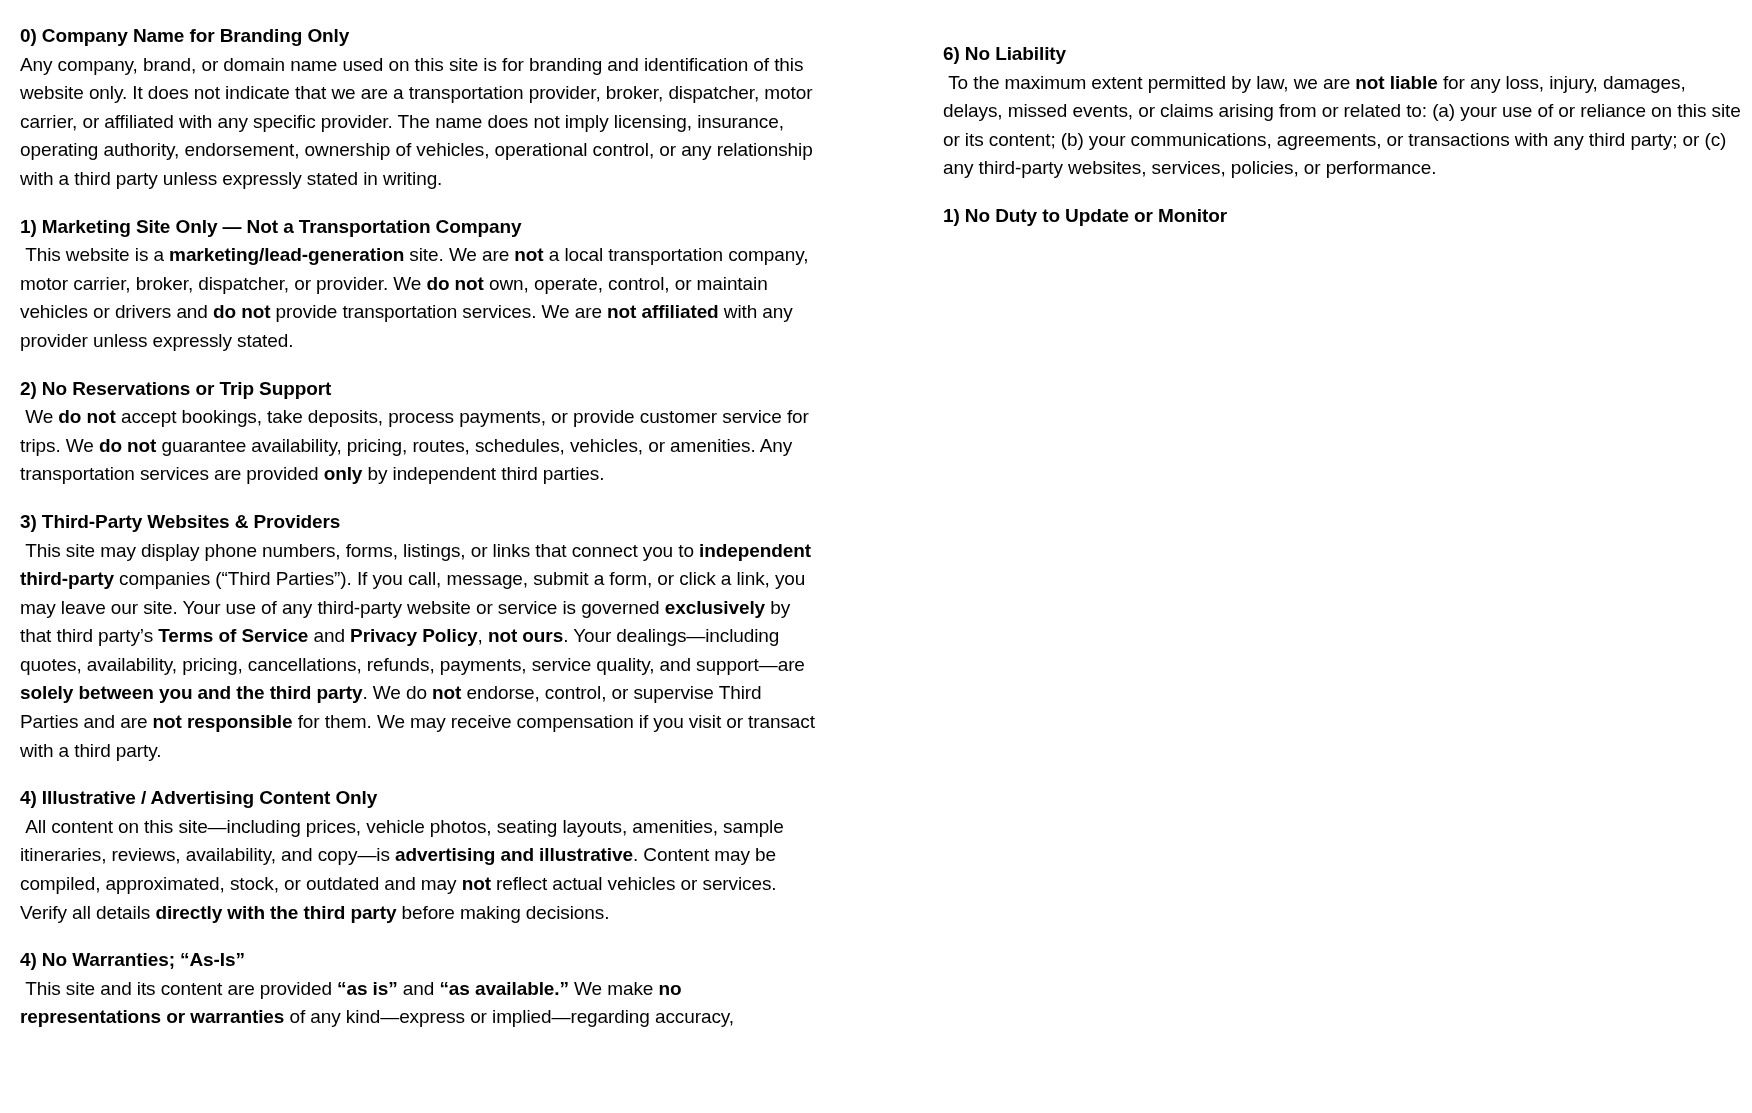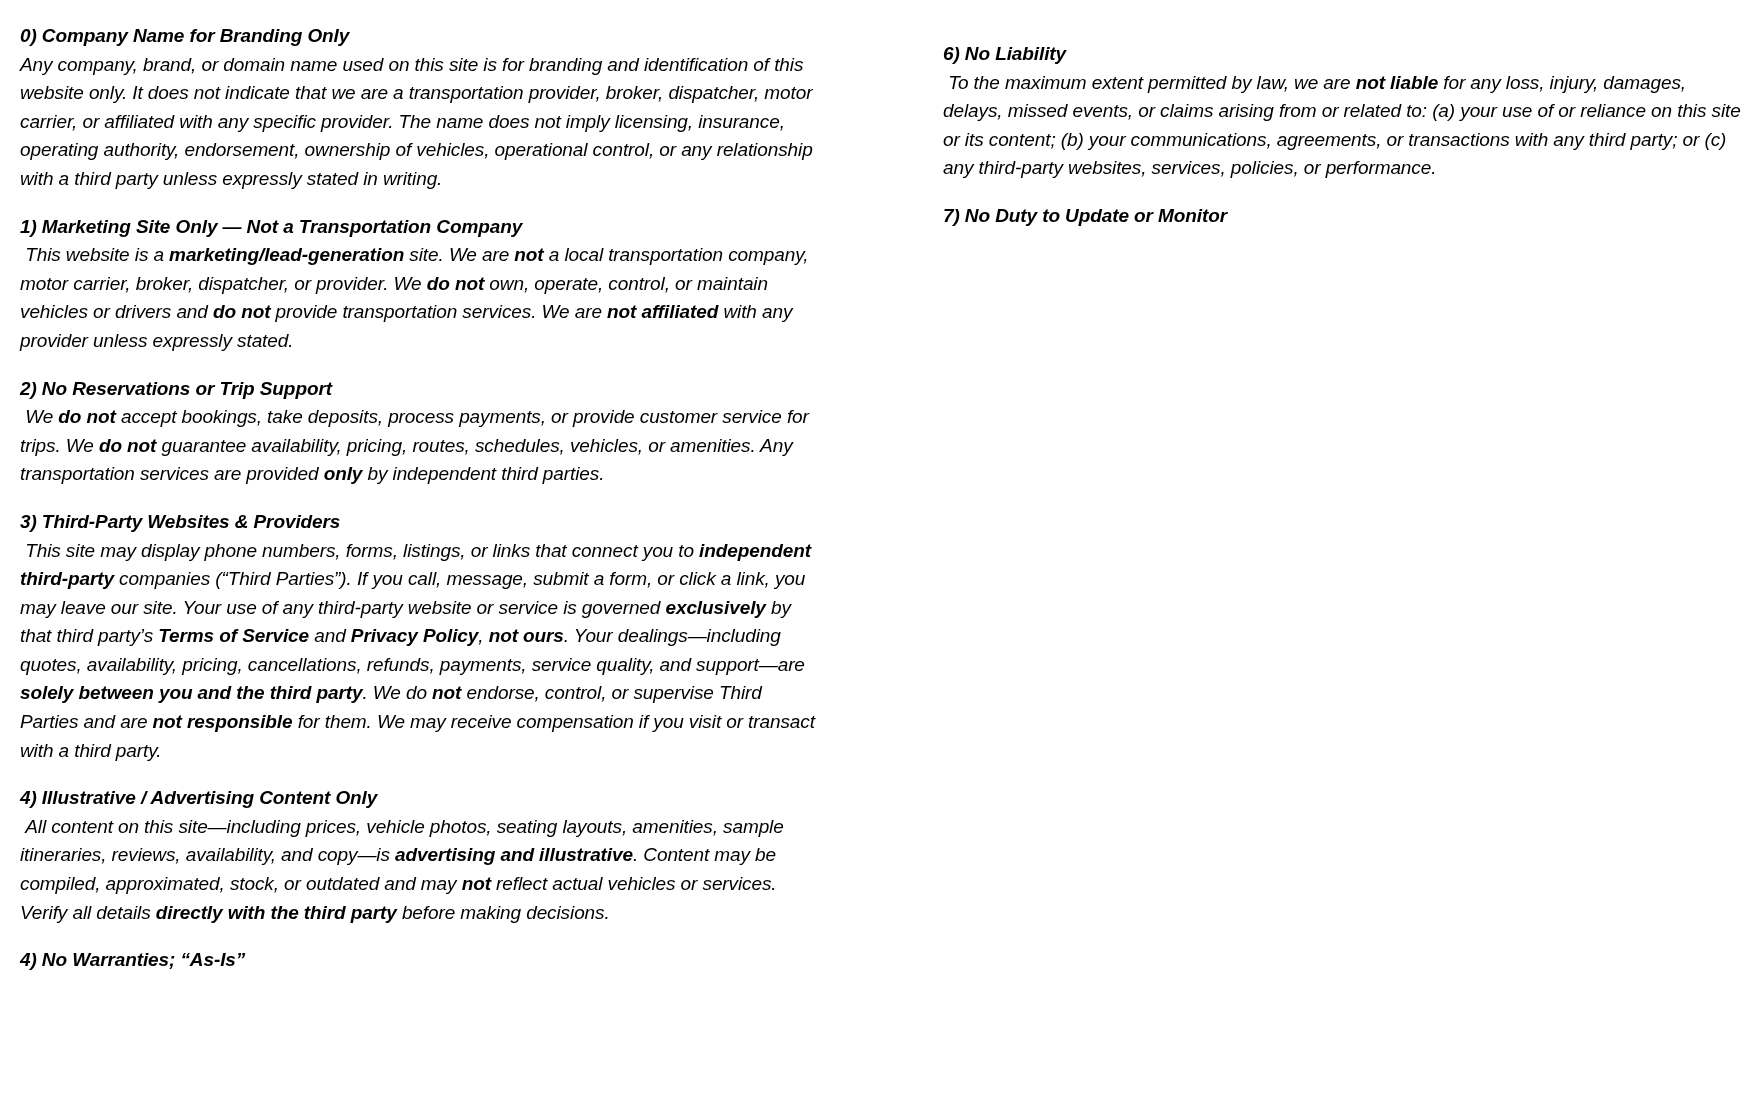--- a/index.html
+++ b/index.html
@@ -8,21 +8,20 @@
     height: 1113px;
     background: #ffffff;
     color: #000000;
     overflow: hidden;
     font-family: "Liberation Sans", sans-serif;
   }
   .page {
     display: flex;
     padding: 22px 9px 0 20px;
     column-gap: 123px;
-    font-style: italic;
   }
   .col { width: 800px; flex: 0 0 800px; }
   .col-right { padding-top: 18px; }
   p.block {
     margin: 0 0 19px 0;
     font-size: 19px;
     line-height: 28.6px;
     letter-spacing: -0.1px;
   }
   .h { font-weight: 700; }
@@ -32,20 +31,20 @@
 </head>
 <body>
 
 <main class="page">
   <section class="col">
     <p class="block"><b class="h">0) Company Name for Branding Only</b><br><span class="body"><span>Any company, brand, or domain name used on this site is for branding and identification of this website only. It does not indicate that we are a transportation provider, broker, dispatcher, motor carrier, or affiliated with any specific provider. The name does not imply licensing, insurance, operating authority, endorsement, ownership of vehicles, operational control, or any relationship with a third party unless expressly stated in writing.</span></span></p>
     <p class="block"><b class="h">1) Marketing Site Only — Not a Transportation Company</b><br><span class="body"><span> This website is a </span><b>marketing/lead-generation</b><span> site. We are </span><b>not</b><span> a local transportation company, motor carrier, broker, dispatcher, or provider. We </span><b>do not</b><span> own, operate, control, or maintain vehicles or drivers and </span><b>do not</b><span> provide transportation services. We are </span><b>not affiliated</b><span> with any provider unless expressly stated.</span></span></p>
     <p class="block"><b class="h">2) No Reservations or Trip Support</b><br><span class="body"><span> We </span><b>do not</b><span> accept bookings, take deposits, process payments, or provide customer service for trips. We </span><b>do not</b><span> guarantee availability, pricing, routes, schedules, vehicles, or amenities. Any transportation services are provided </span><b>only</b><span> by independent third parties.</span></span></p>
     <p class="block"><b class="h">3) Third-Party Websites &amp; Providers</b><br><span class="body"><span> This site may display phone numbers, forms, listings, or links that connect you to </span><b>independent third-party</b><span> companies (“Third Parties”). If you call, message, submit a form, or click a link, you may leave our site. Your use of any third-party website or service is governed </span><b>exclusively</b><span> by that third party’s </span><b>Terms of Service</b><span> and </span><b>Privacy Policy</b><span>, </span><b>not ours</b><span>. Your dealings—including quotes, availability, pricing, cancellations, refunds, payments, service quality, and support—are </span><b>solely between you and the third party</b><span>. We do </span><b>not</b><span> endorse, control, or supervise Third Parties and are </span><b>not responsible</b><span> for them. We may receive compensation if you visit or transact with a third party.</span></span></p>
     <p class="block"><b class="h">4) Illustrative / Advertising Content Only</b><br><span class="body"><span> All content on this site—including prices, vehicle photos, seating layouts, amenities, sample itineraries, reviews, availability, and copy—is </span><b>advertising and illustrative</b><span>. Content may be compiled, approximated, stock, or outdated and may </span><b>not</b><span> reflect actual vehicles or services. Verify all details </span><b>directly with the third party</b><span> before making decisions.</span></span></p>
-    <p class="block"><b class="h">4) No Warranties; “As-Is”</b><br></p>
+    <p class="block"><b class="h">4) No Warranties; “As-Is”</b><br><span class="body"><span> This site and its content are provided </span><b>“as is”</b><span> and </span><b>“as available.”</b><span> We make </span><b>no representations or warranties</b><span> of any kind—express or implied—regarding accuracy,</span></span></p>
   </section>
 
   <section class="col col-right">
     <p class="block"><b class="h">6) No Liability</b><br><span class="body"><span> To the maximum extent permitted by law, we are </span><b>not liable</b><span> for any loss, injury, damages, delays, missed events, or claims arising from or related to: (a) your use of or reliance on this site or its content; (b) your communications, agreements, or transactions with any third party; or (c) any third-party websites, services, policies, or performance.</span></span></p>
-    <p class="block"><b class="h">7) No Duty to Update or Monitor</b><br></p>
+    <p class="block"><b class="h">1) No Duty to Update or Monitor</b><br></p>
   </section>
 </main>
 
 </body></html>

